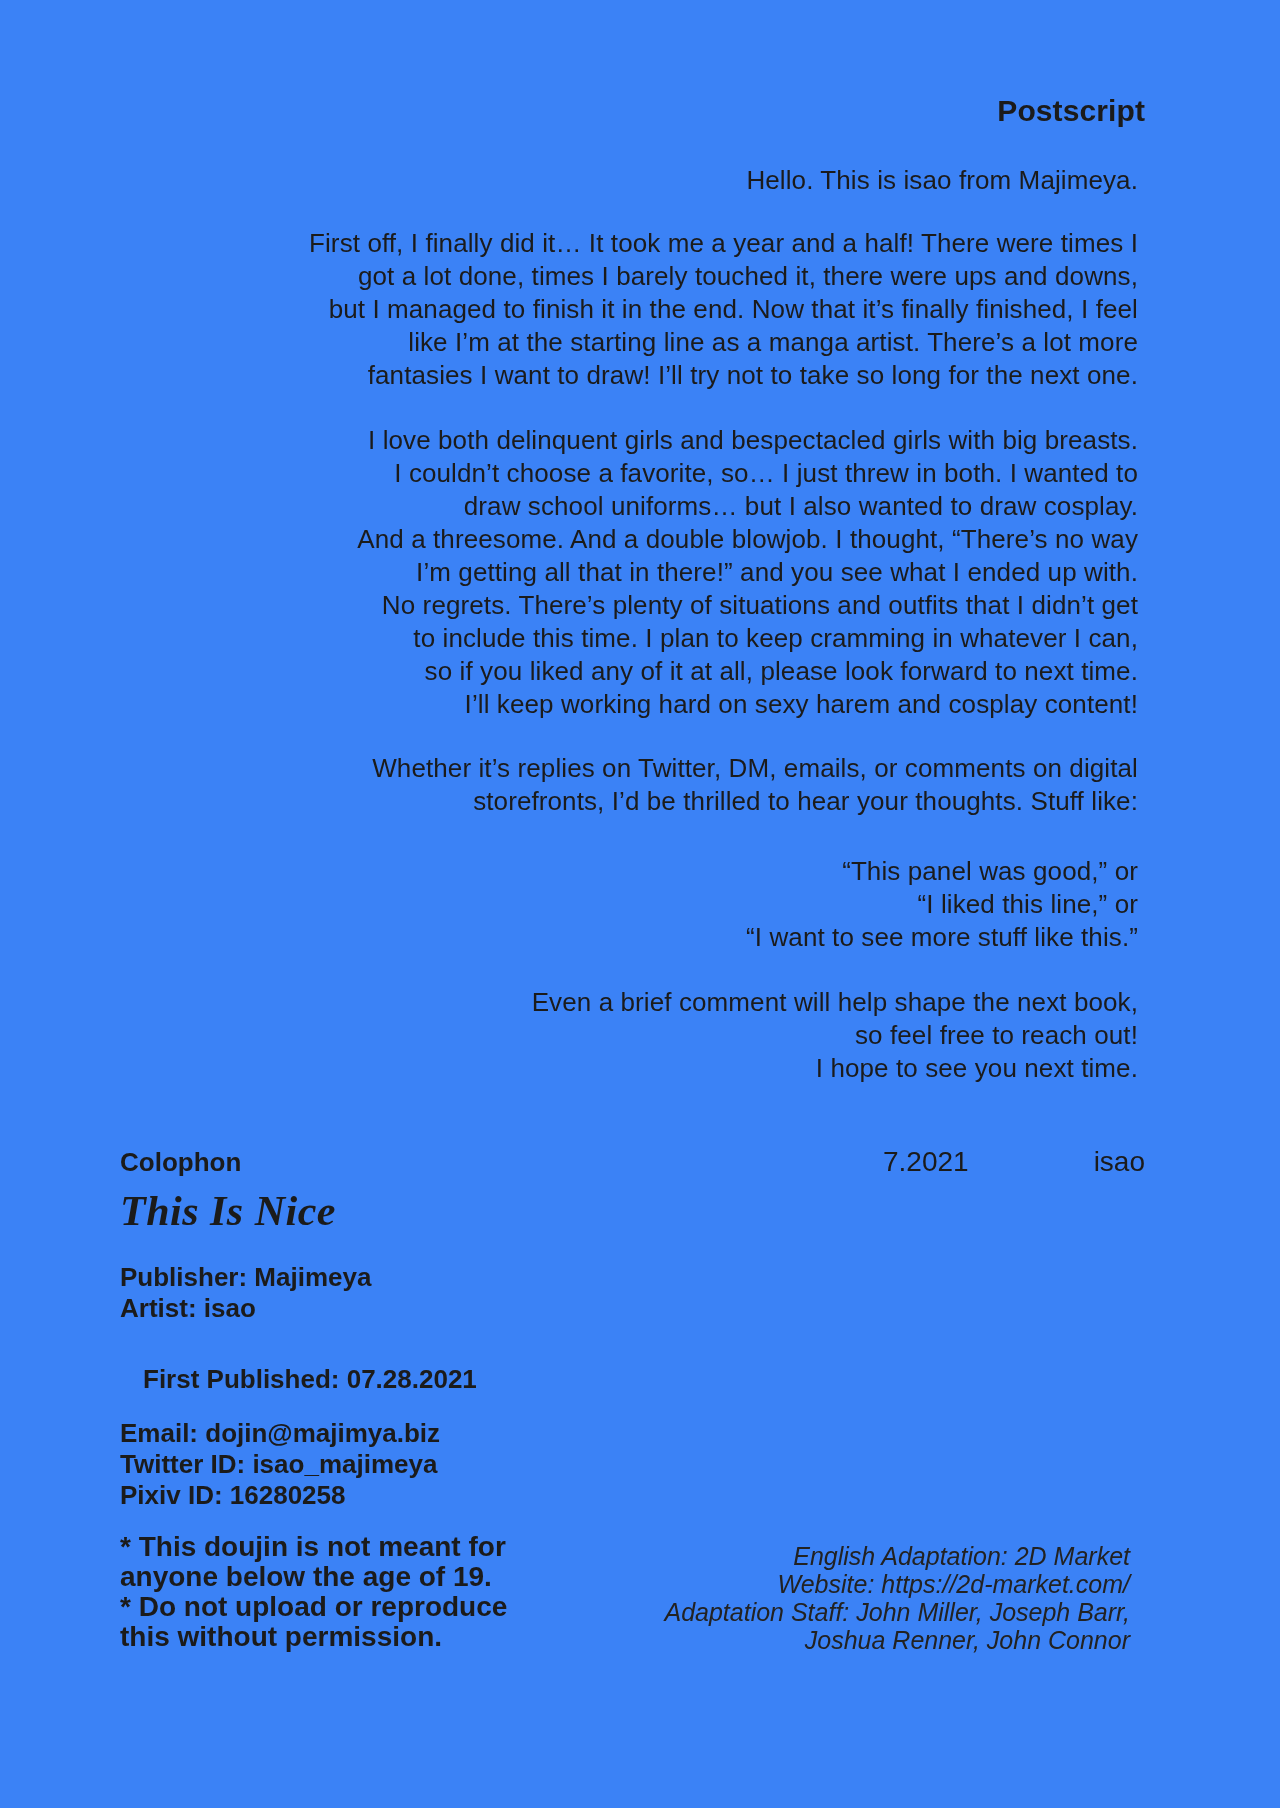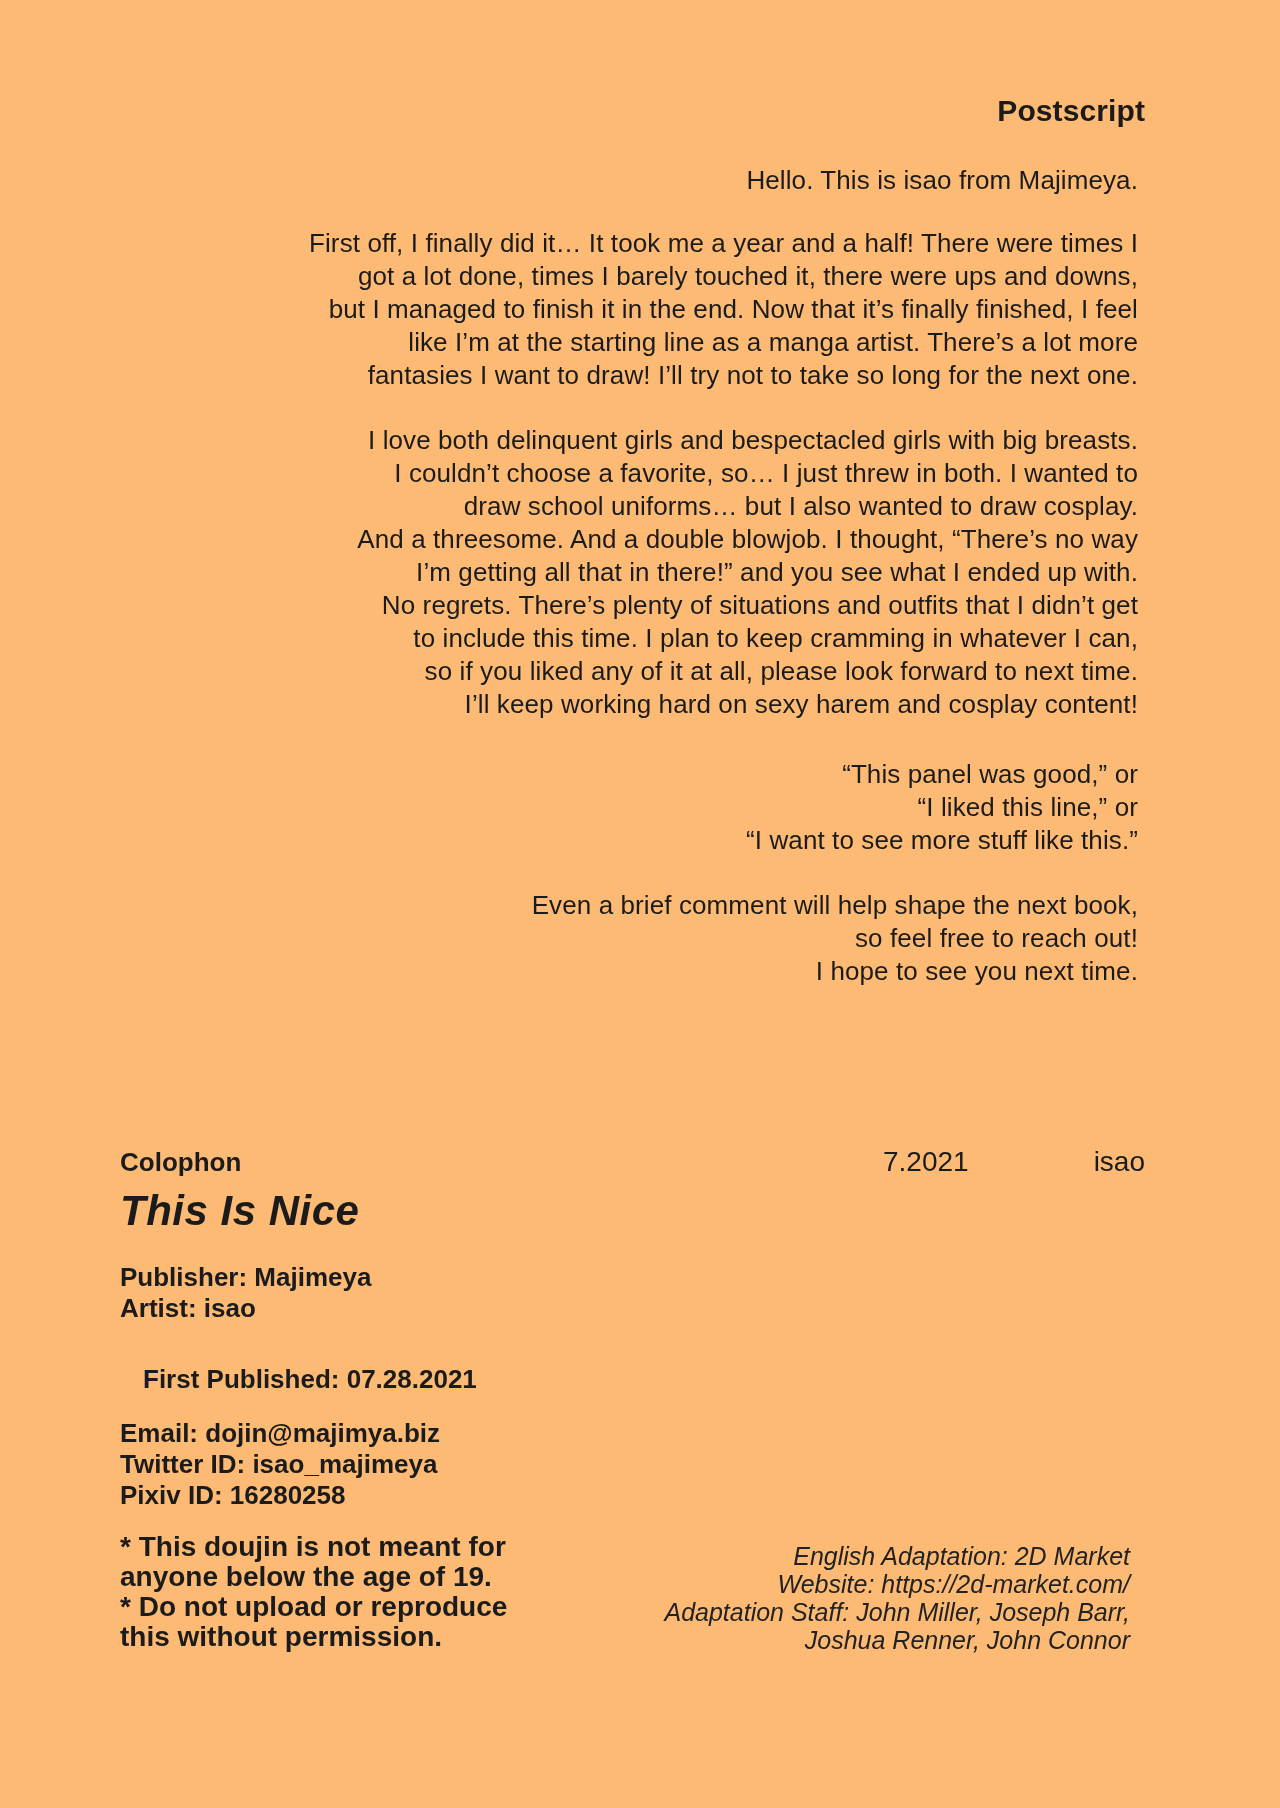--- a/index.html
+++ b/index.html
@@ -1,20 +1,20 @@
 <!DOCTYPE html>
 <html><head>
 <meta charset="utf-8">
 <style>
   html,body{margin:0;padding:0;background:#e8e8e8;}
   .page{
     position:relative;
     width:1280px;height:1808px;
     margin:0 auto;
-    background:#fdba74;
+    background:#3b82f6;
     color:#1b1b1b;
     font-family:"Liberation Sans", sans-serif;
     overflow:hidden;
   }
   
   .ps-col{
     position:absolute;
     top:92px;left:120px;right:135px;
     text-align:right;
     font-size:26px;
@@ -59,20 +59,21 @@
   }
 
   .book-title{
     position:absolute;
     top:1188px;left:120px;
     font-size:42px;
     line-height:1.1;
     font-weight:800;
     font-style:italic;
     letter-spacing:0.5px;
+    font-family:Liberation Serif, serif;
   }
 
   .colophon-block{
     position:absolute;
     left:120px;
     font-size:26px;
     font-weight:700;
     line-height:31px;
     white-space:pre-line;
   }
@@ -111,20 +112,22 @@
 fantasies I want to draw! I’ll try not to take so long for the next one.</p>
     <p class="para-2">I love both delinquent girls and bespectacled girls with big breasts.
 I couldn’t choose a favorite, so… I just threw in both. I wanted to
 draw school uniforms… but I also wanted to draw cosplay.
 And a threesome. And a double blowjob. I thought, “There’s no way
 I’m getting all that in there!” and you see what I ended up with.
 No regrets. There’s plenty of situations and outfits that I didn’t get
 to include this time. I plan to keep cramming in whatever I can,
 so if you liked any of it at all, please look forward to next time.
 I’ll keep working hard on sexy harem and cosplay content!</p>
+    <p class="para-3">Whether it’s replies on Twitter, DM, emails, or comments on digital
+storefronts, I’d be thrilled to hear your thoughts. Stuff like:</p>
     <p class="para-quotes">“This panel was good,” or
 “I liked this line,” or
 “I want to see more stuff like this.”</p>
     <p class="para-4">Even a brief comment will help shape the next book,
 so feel free to reach out!
 I hope to see you next time.</p>
   </div>
 
   <div class="colophon-row">
     <span class="colophon-label">Colophon</span>

